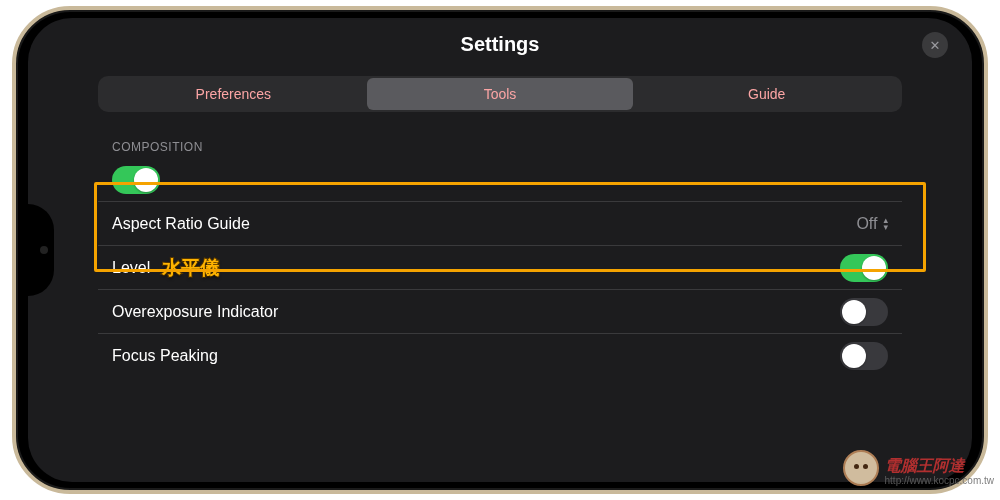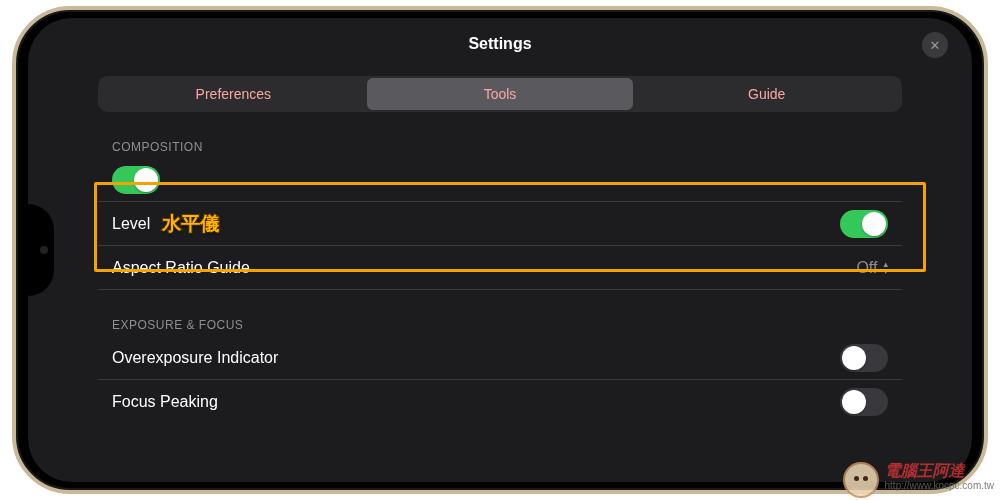--- a/index.html
+++ b/index.html
@@ -55,21 +55,21 @@
   }
   .header {
     position: relative;
     height: 52px;
     display: flex;
     align-items: center;
     justify-content: center;
   }
   .title {
     color: #fff;
-    font-size: 16px;
+    font-size: 20px;
     font-weight: 600;
   }
   .close-btn {
     position: absolute;
     right: 24px;
     top: 14px;
     width: 26px;
     height: 26px;
     border-radius: 50%;
     background: #3a3a3c;
@@ -178,23 +178,23 @@
     top: 164px;
     width: 832px;
     height: 90px;
     border: 3px solid #f5a300;
     border-radius: 2px;
     pointer-events: none;
   }
   .watermark {
     position: absolute;
     right: 6px;
-    bottom: 2px;
-    display: flex;
-    align-items: flex-start;
+    bottom: 14px;
+    display: flex;
+    align-items: flex-end;
     gap: 6px;
     opacity: 0.85;
   }
   .wm-face {
     width: 36px;
     height: 36px;
     border-radius: 50%;
     background: #f0d9b5;
     border: 2px solid #c89060;
     position: relative;
@@ -236,42 +236,41 @@
       <div class="section-header">COMPOSITION</div>
 
       <div class="row">
         <div class="toggle on">
             <div class="knob"></div>
           </div>
       </div>
 
       <div class="row">
         <div class="row-label">
-          <span>Level</span>
-          <span class="annotation">水平儀</span>
-        </div>
-        <div class="toggle on">
-            <div class="knob"></div>
-          </div>
-      </div>
-
-      <div class="row">
-        <div class="row-label">
           <span>Aspect Ratio Guide</span>
         </div>
         <div class="row-value">
           <span>Off</span>
           <span class="chevrons">
             <span>▴</span>
               <span>▾</span>
           </span>
         </div>
       </div>
 
-      <div class="section-header">EXPOSURE &amp; FOCUS</div>
+      <div class="row">
+        <div class="row-label">
+          <span>Level</span>
+          <span class="annotation">水平儀</span>
+        </div>
+        <div class="toggle on">
+            <div class="knob"></div>
+          </div>
+      </div>
+
 
       <div class="row">
         <div class="row-label">
           <span>Overexposure Indicator</span>
         </div>
         <div class="toggle off">
             <div class="knob"></div>
           </div>
       </div>
 

